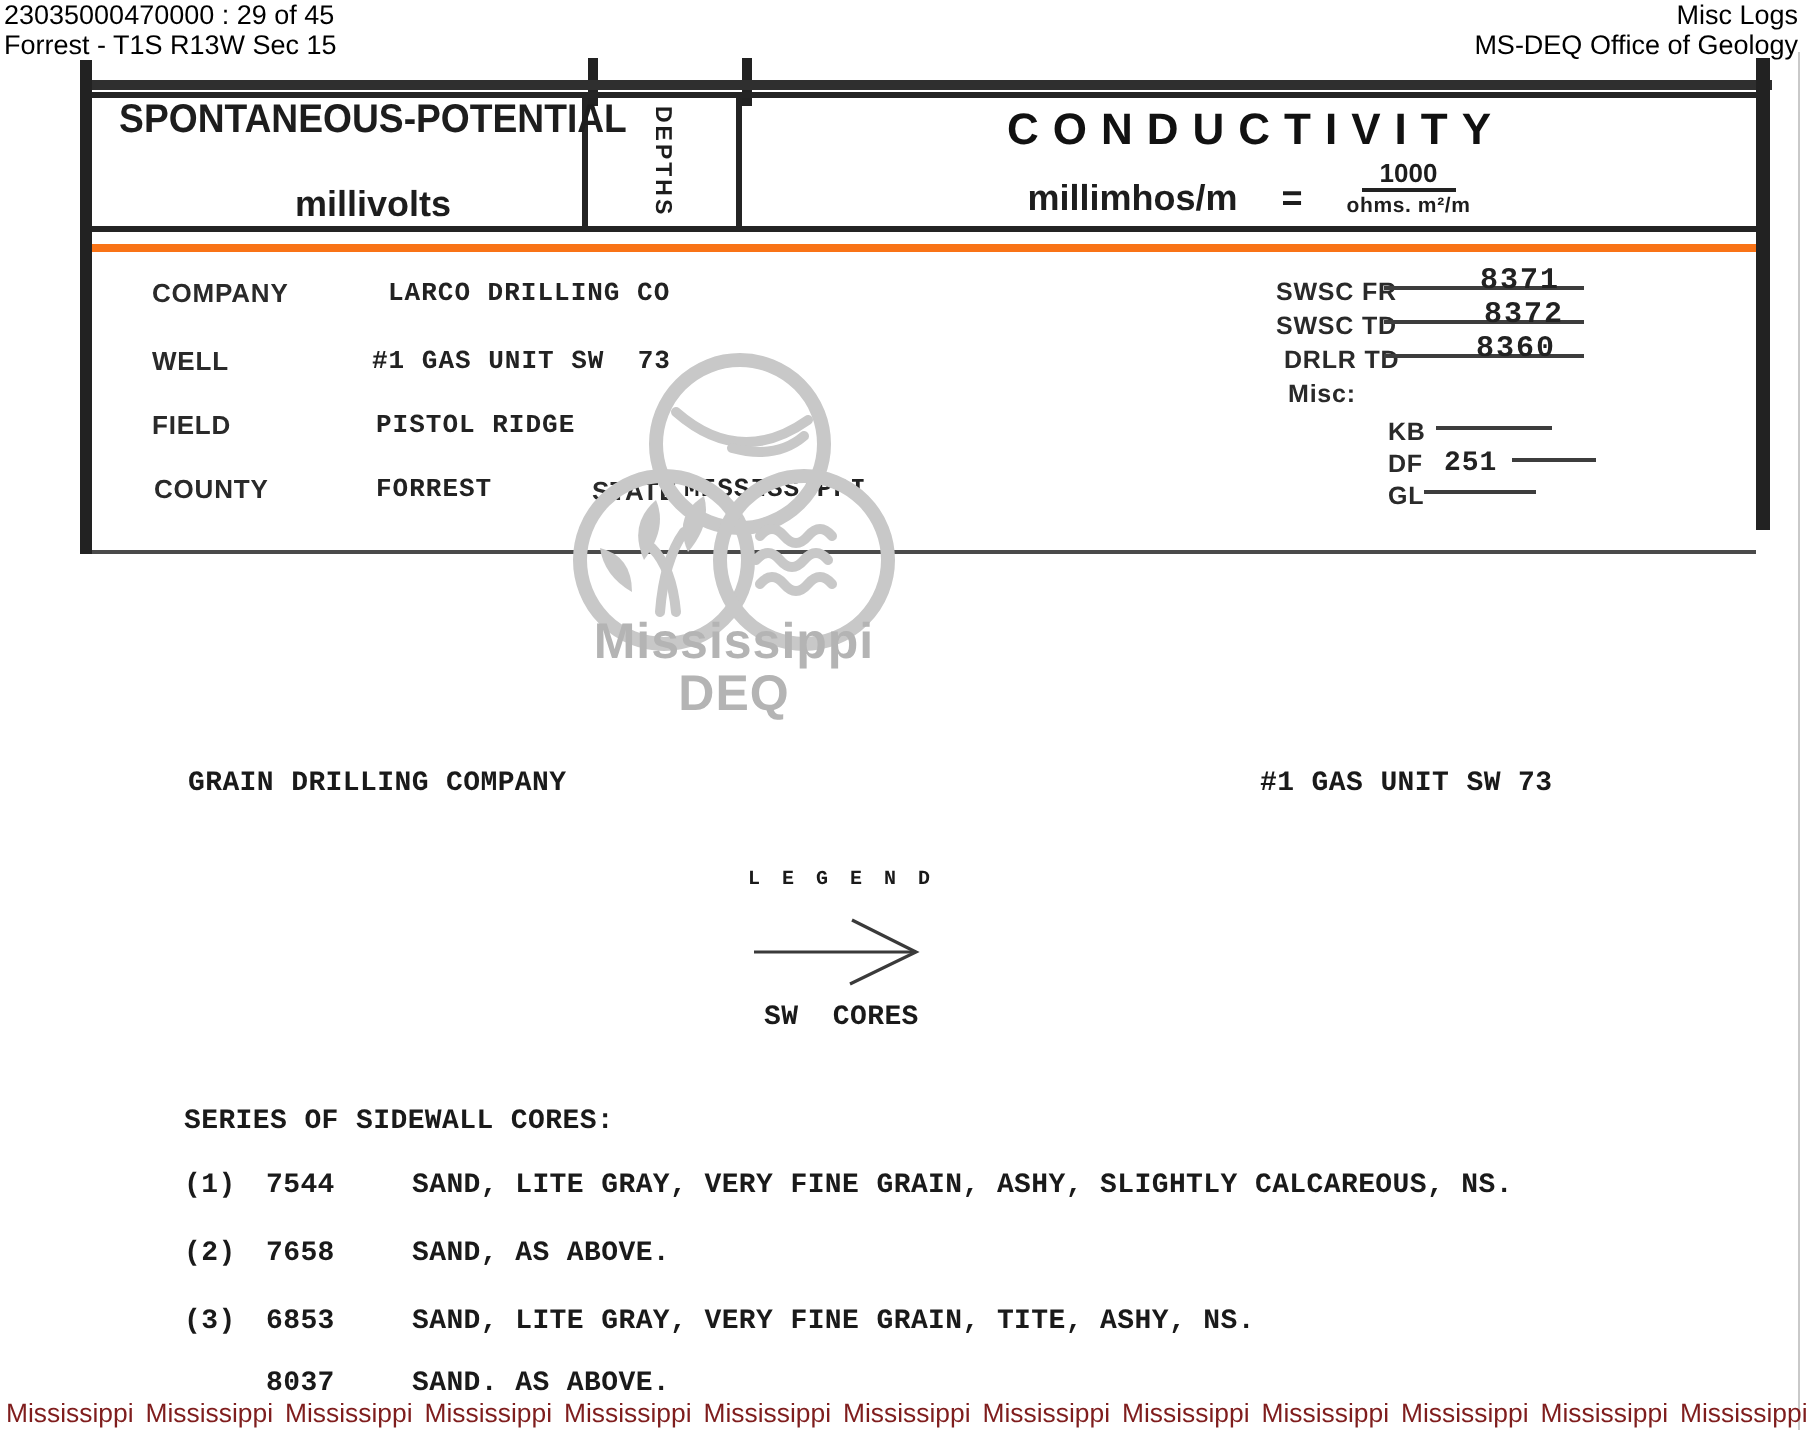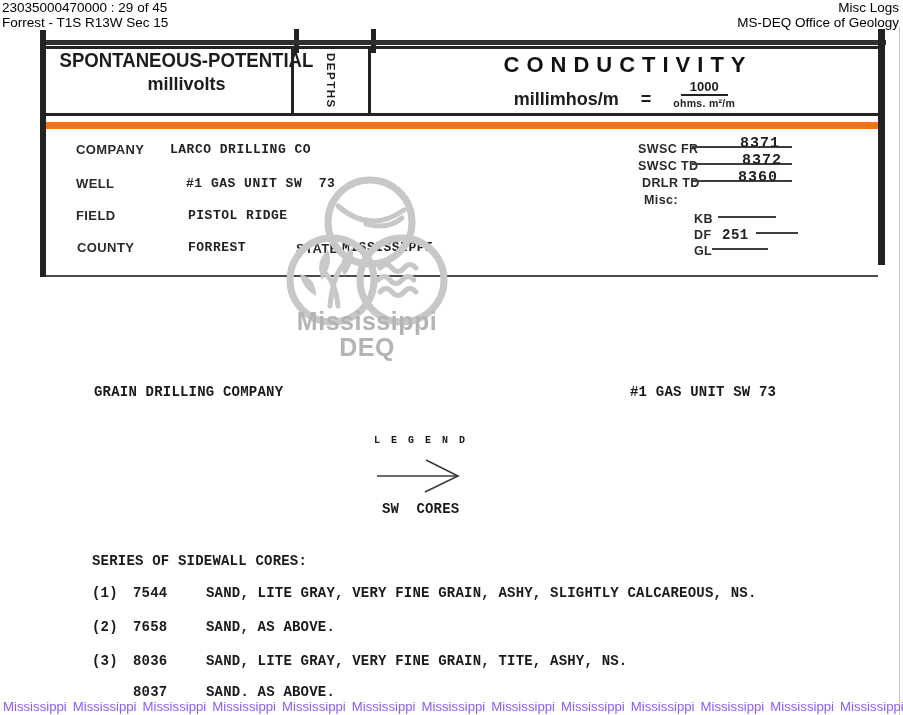--- a/index.html
+++ b/index.html
@@ -13,35 +13,35 @@
   .vh-right{right:4px;top:1px;text-align:right;}
 
   
   .ink{background:#222222;}
 
   
   .loghdr{left:46px;top:46px;width:832px;height:70px;display:flex;box-sizing:border-box;
           border-top:3px solid #242424;border-bottom:3px solid #242424;color:#1d1d1d;}
   .cell{box-sizing:border-box;}
   .sp{width:248px;border-right:3px solid #242424;display:flex;flex-direction:column;
-      align-items:center;justify-content:flex-start;padding-left:36px;}
+      align-items:center;justify-content:space-between;padding-left:36px;}
   .sp1{font-size:20px;font-weight:bold;white-space:nowrap;transform:scaleX(.93);}
   .sp2{font-size:18px;font-weight:bold;margin-top:2px;}
   .depths{width:77px;border-right:3px solid #242424;display:flex;align-items:center;justify-content:center;}
   .depths span{writing-mode:vertical-lr;font-weight:bold;font-size:11.5px;letter-spacing:1.5px;}
   .cond{flex:1;display:flex;flex-direction:column;align-items:center;justify-content:center;}
   .cond1{font-size:22px;font-weight:bold;letter-spacing:7px;padding-left:7px;color:#111;}
   .cond2{display:flex;align-items:flex-end;gap:22px;font-weight:bold;font-size:18px;margin-top:2px;}
   .frac{display:inline-flex;flex-direction:column;align-items:center;line-height:1;margin-bottom:1px;}
   .frac .num{font-size:13px;border-bottom:2px solid #222;padding:0 9px 1px;}
   .frac .den{font-size:10.5px;padding-top:2px;letter-spacing:.3px;}
 
   
   .wellbox{left:46px;top:122px;width:832px;height:155px;box-sizing:border-box;
-           border-top:7px solid #f97316;border-bottom:2px solid #4a4a4a;}
+           border-top:4px solid #f97316;border-bottom:2px solid #4a4a4a;}
   .flabel{position:absolute;font-weight:bold;font-size:13px;color:#2a2a2a;letter-spacing:.4px;white-space:pre;}
   .flabel.sm{font-size:12.5px;}
   .fval{position:absolute;font-family:"Liberation Mono",monospace;font-weight:bold;font-size:13px;
         color:#222;letter-spacing:.5px;white-space:pre;}
   .fval.big{font-size:15px;letter-spacing:1px;}
   .uline{position:absolute;height:15px;border-bottom:2px solid #3d3d3d;}
 
   
   .wmtext{left:286px;width:162px;text-align:center;font-size:25px;font-weight:bold;color:#b4b4b4;
           letter-spacing:.5px;}
@@ -98,21 +98,21 @@
         <span class="frac">
           <span class="num">1000</span>
           <span class="den">ohms. m²/m</span>
         </span>
       </div>
     </div>
   </div>
 
   <div class="abs wellbox">
     <span class="flabel" style="left:30px;top:13px;">COMPANY</span>
-    <span class="fval" style="left:124px;top:13px;">LARCO DRILLING CO</span>
+    <span class="fval" style="left:148px;top:13px;">LARCO DRILLING CO</span>
 
     <span class="flabel" style="left:30px;top:47px;">WELL</span>
     <span class="fval" style="left:140px;top:47px;">#1 GAS UNIT SW  73</span>
 
     <span class="flabel" style="left:30px;top:79px;">FIELD</span>
     <span class="fval" style="left:142px;top:79px;">PISTOL RIDGE</span>
 
     <span class="flabel" style="left:31px;top:111px;">COUNTY</span>
     <span class="fval" style="left:142px;top:111px;">FORREST</span>
     <span class="flabel" style="left:250px;top:112px;">STATE</span>
@@ -188,24 +188,24 @@
     <span class="c-depth">7544</span>
     <span class="c-desc">SAND, LITE GRAY, VERY FINE GRAIN, ASHY, SLIGHTLY CALCAREOUS, NS.</span>
   </div>
   <div class="tw core-row" style="left:92px;top:619px;">
     <span class="c-num">(2)</span>
     <span class="c-depth">7658</span>
     <span class="c-desc">SAND, AS ABOVE.</span>
   </div>
   <div class="tw core-row" style="left:92px;top:653px;">
     <span class="c-num">(3)</span>
-    <span class="c-depth">8036</span>
+    <span class="c-depth">6853</span>
     <span class="c-desc">SAND, LITE GRAY, VERY FINE GRAIN, TITE, ASHY, NS.</span>
   </div>
   <div class="tw core-row" style="left:92px;top:684px;">
     <span class="c-num"></span>
     <span class="c-depth">8037</span>
     <span class="c-desc">SAND. AS ABOVE.</span>
   </div>
 
-  <div class="redbar" id="redbar" style="color: #8b5cf6;"><span>Mississippi</span><span>Mississippi</span><span>Mississippi</span><span>Mississippi</span><span>Mississippi</span><span>Mississippi</span><span>Mississippi</span><span>Mississippi</span><span>Mississippi</span><span>Mississippi</span><span>Mississippi</span><span>Mississippi</span><span>Mississippi</span></div>
+  <div class="redbar" id="redbar" style="color: #7f1d1d;"><span>Mississippi</span><span>Mississippi</span><span>Mississippi</span><span>Mississippi</span><span>Mississippi</span><span>Mississippi</span><span>Mississippi</span><span>Mississippi</span><span>Mississippi</span><span>Mississippi</span><span>Mississippi</span><span>Mississippi</span><span>Mississippi</span></div>
 
 </div>
 
 </body></html>

